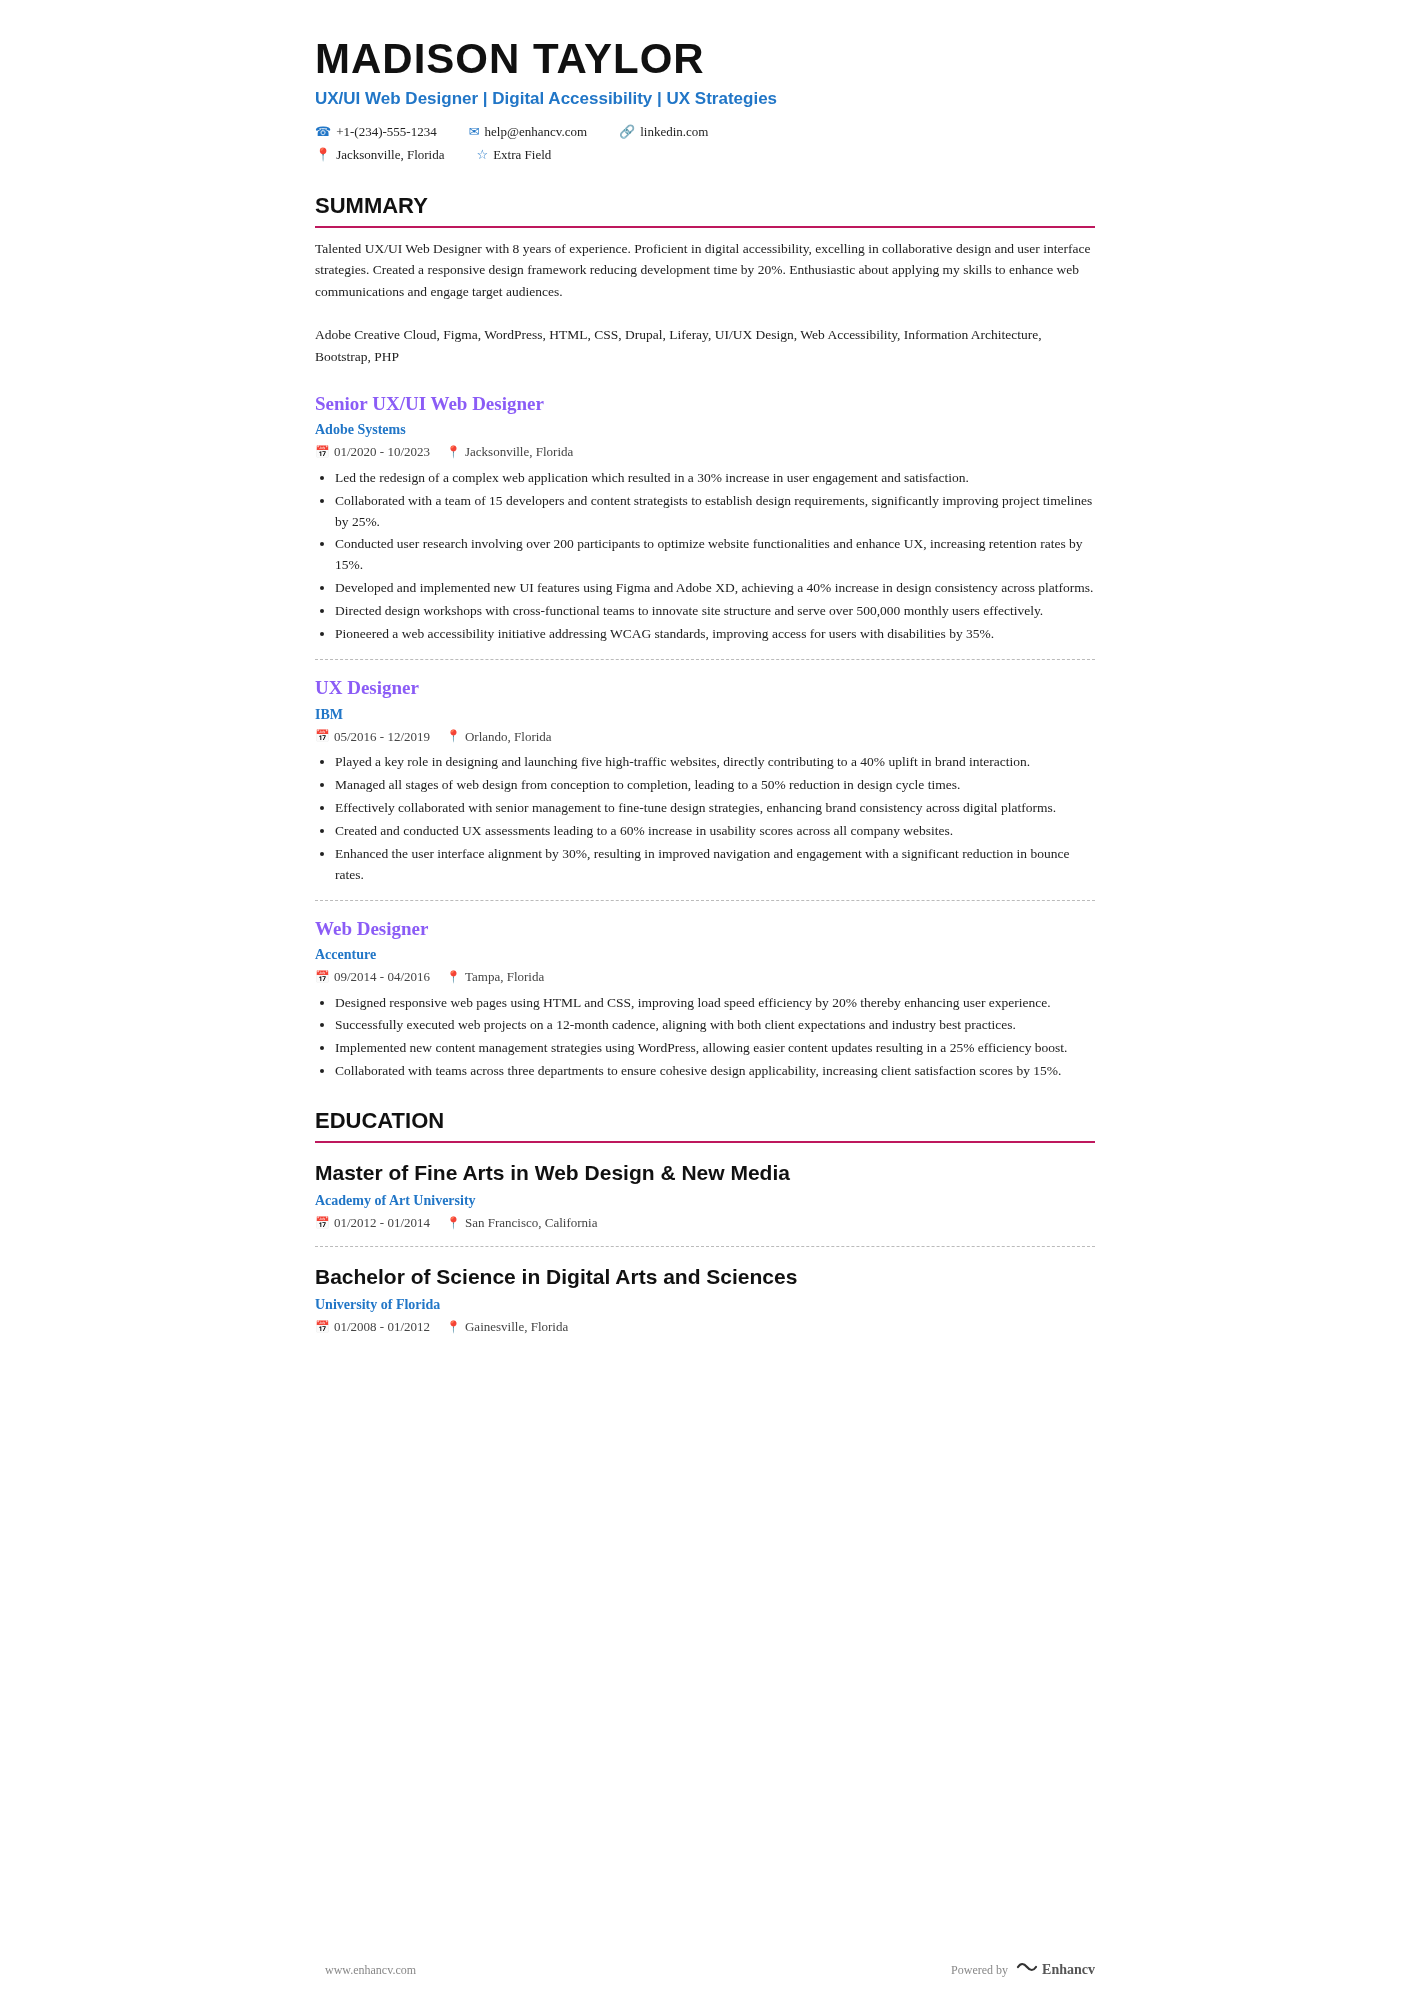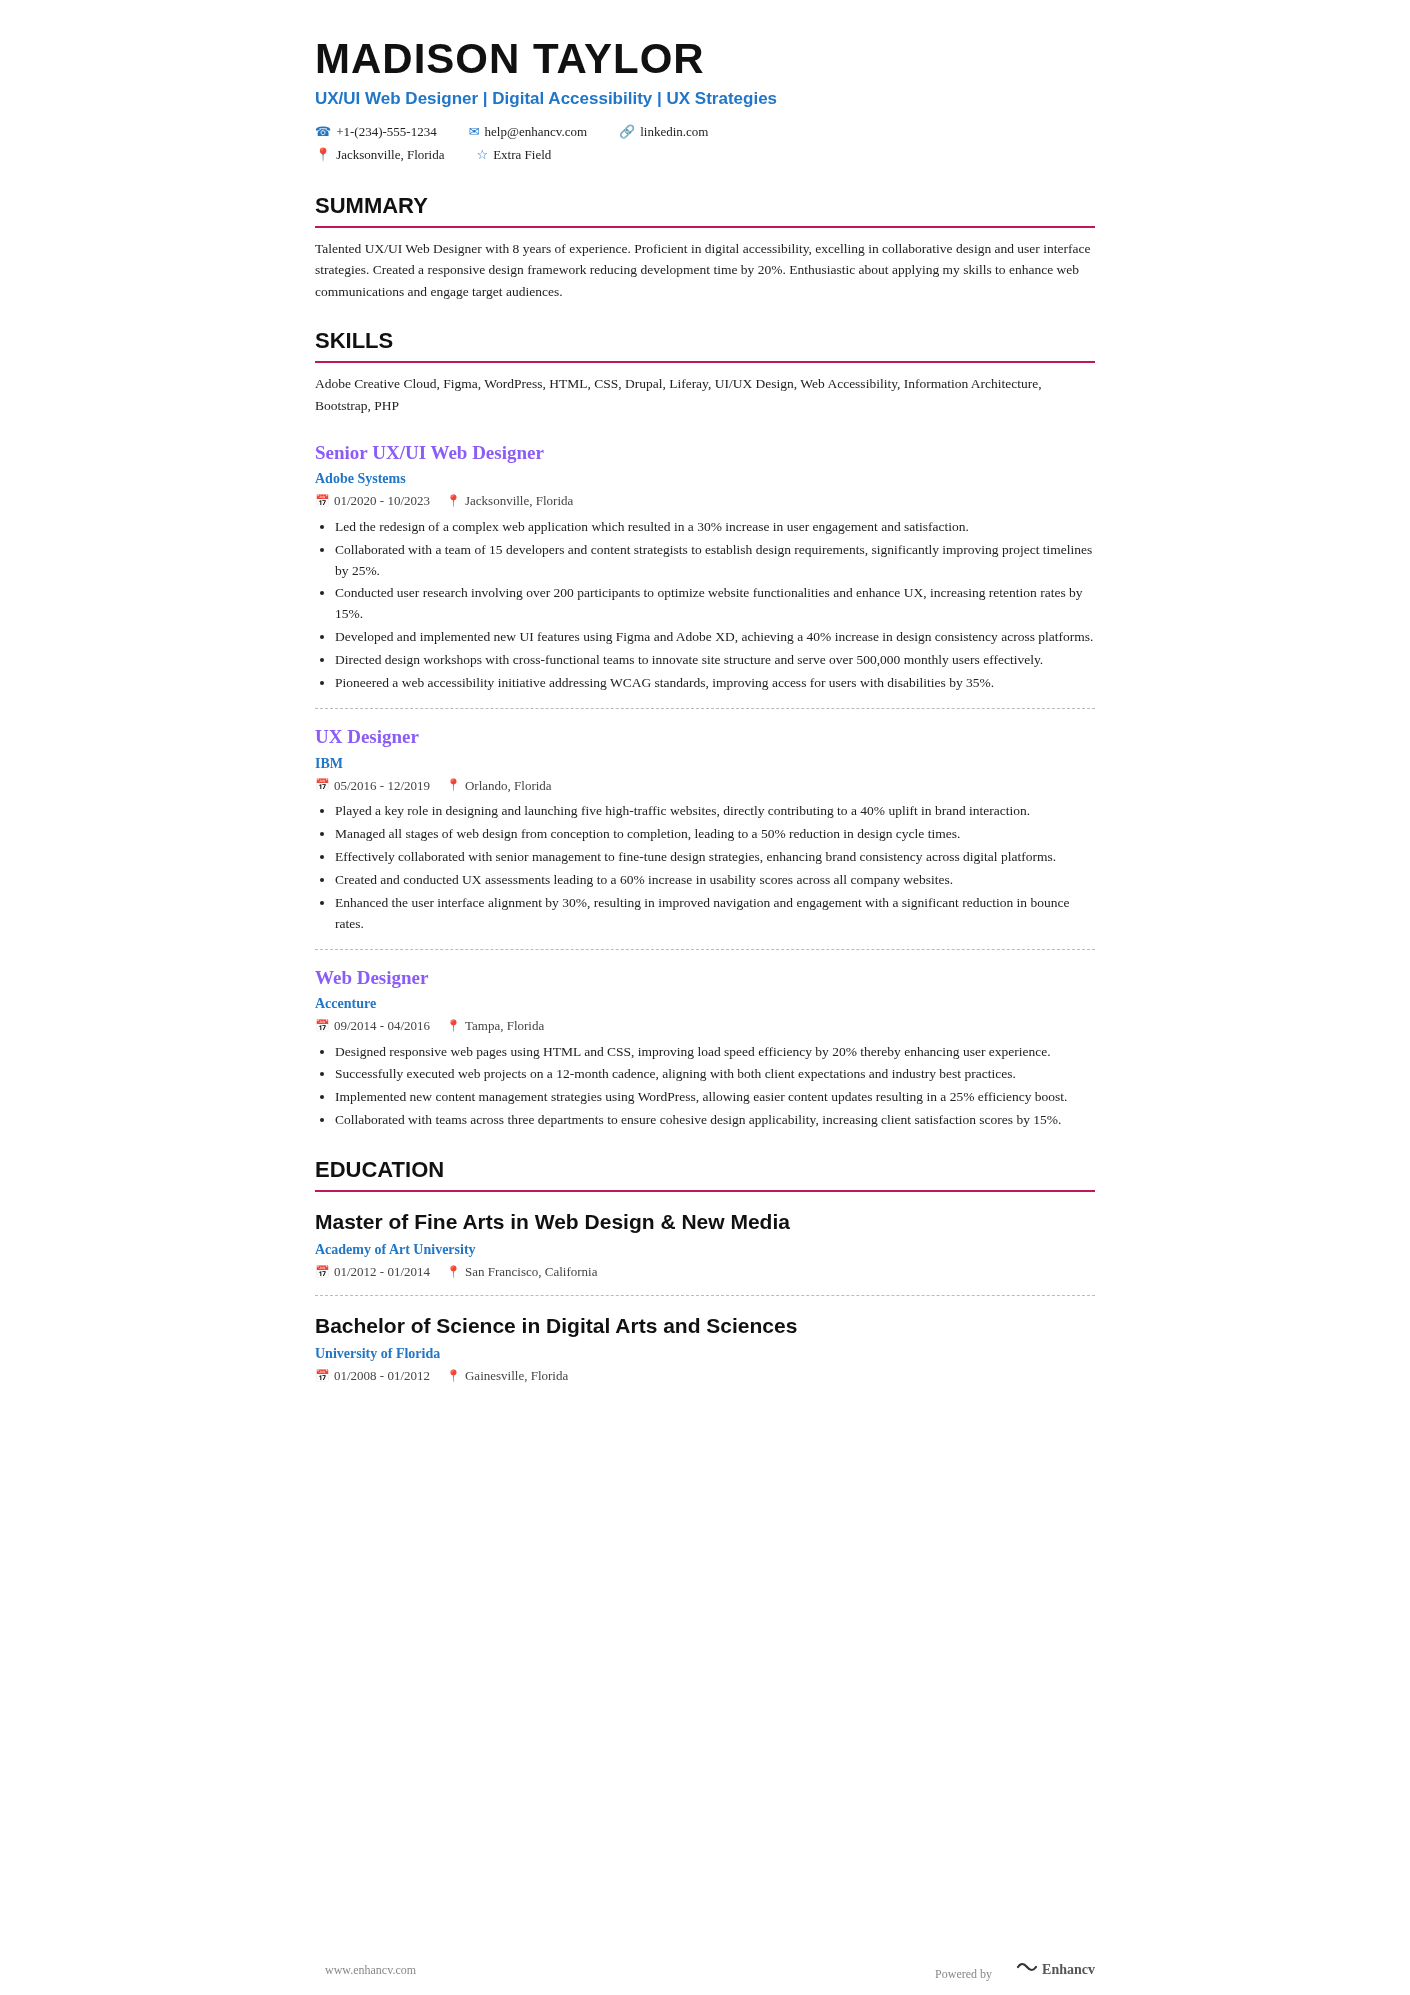--- a/index.html
+++ b/index.html
@@ -145,22 +145,22 @@
       left: 70px;
       right: 60px;
       display: flex;
       justify-content: space-between;
       align-items: center;
       font-size: 12px;
       color: #888;
     }
     .footer-brand {
       display: flex;
-      align-items: flex-end;
-      gap: 24px;
+      align-items: center;
+      gap: 8px;
       color: #888;
       font-size: 12px;
     }
     .enhancv-logo {
       display: flex;
       align-items: center;
       gap: 4px;
       font-weight: 700;
       color: #555;
       font-size: 14px;
@@ -203,21 +203,20 @@
       </div>
     </div>
   </div>
 
   <div class="section">
     <div class="section-title">SUMMARY</div>
     <div class="section-text">Talented UX/UI Web Designer with 8 years of experience. Proficient in digital accessibility, excelling in collaborative design and user interface strategies. Created a responsive design framework reducing development time by 20%. Enthusiastic about applying my skills to enhance web communications and engage target audiences.</div>
   </div>
 
   <div class="section">
-    <div class="section-title">SKILLS</div>
     <div class="section-text">Adobe Creative Cloud, Figma, WordPress, HTML, CSS, Drupal, Liferay, UI/UX Design, Web Accessibility, Information Architecture, Bootstrap, PHP</div>
   </div>
 
   <div class="section">
 
     <div>
       <div class="exp-title">Senior UX/UI Web Designer</div>
       <div class="exp-company">Adobe Systems</div>
       <div class="exp-meta">
         <div class="exp-meta-item">

